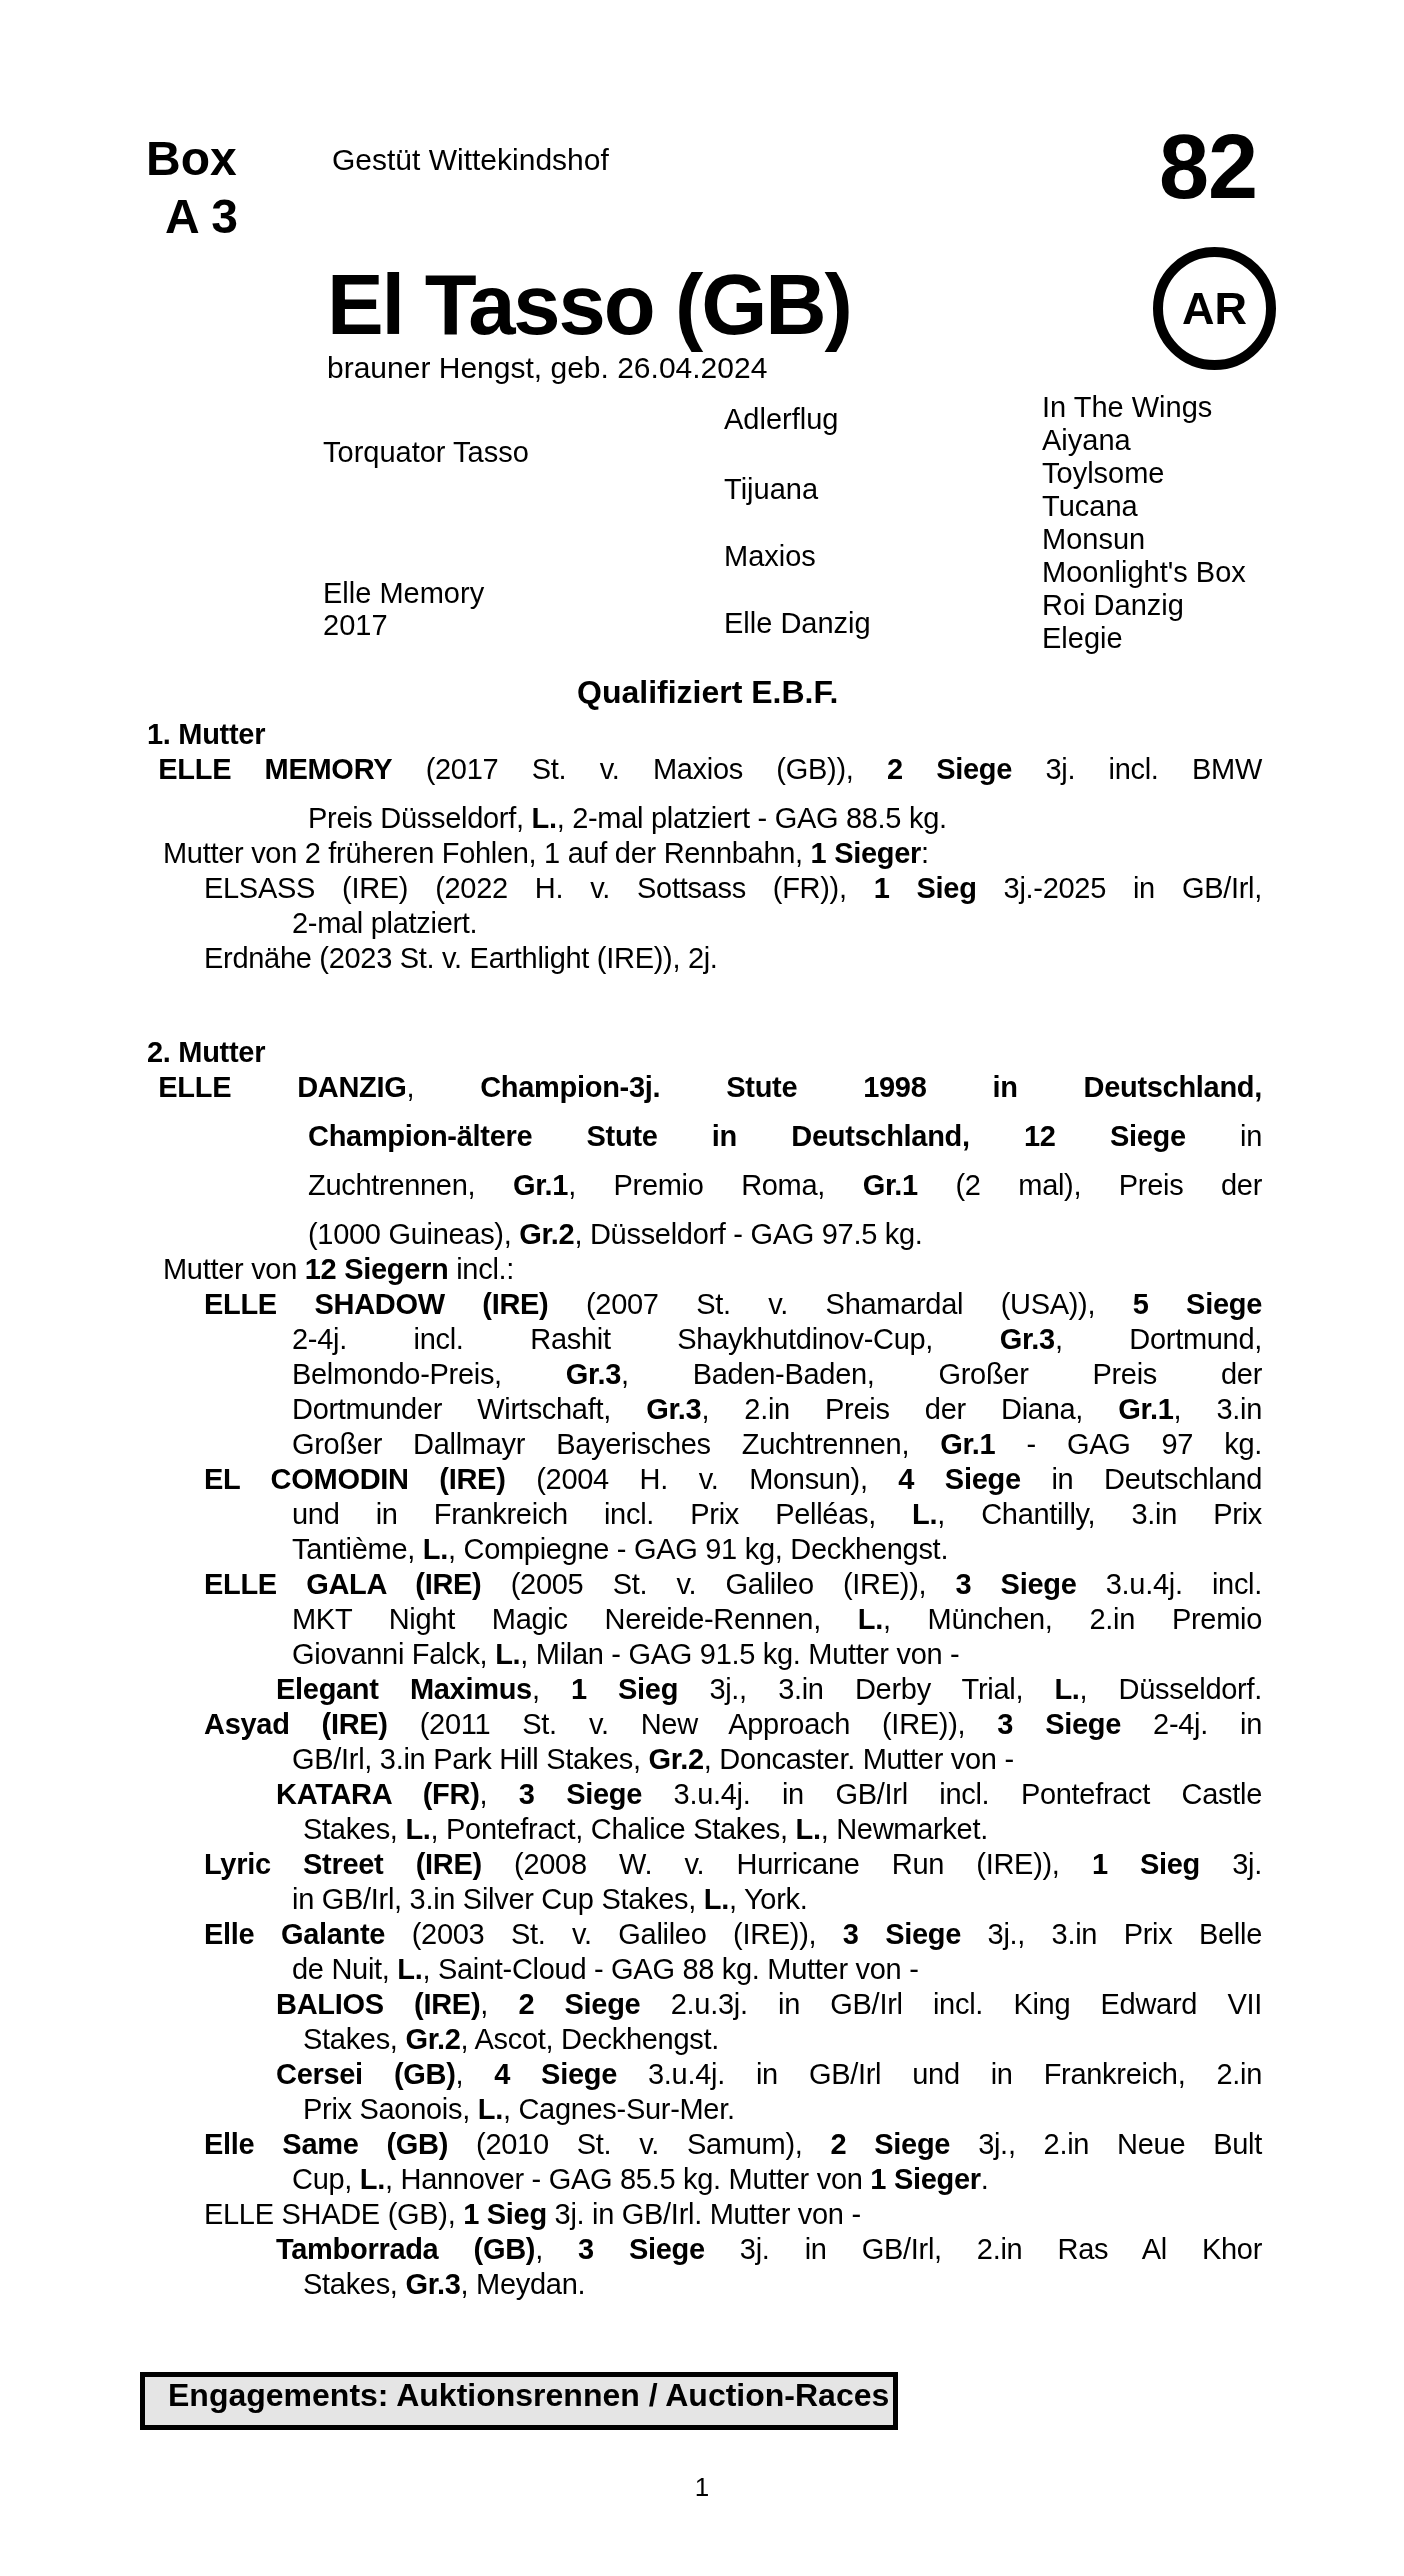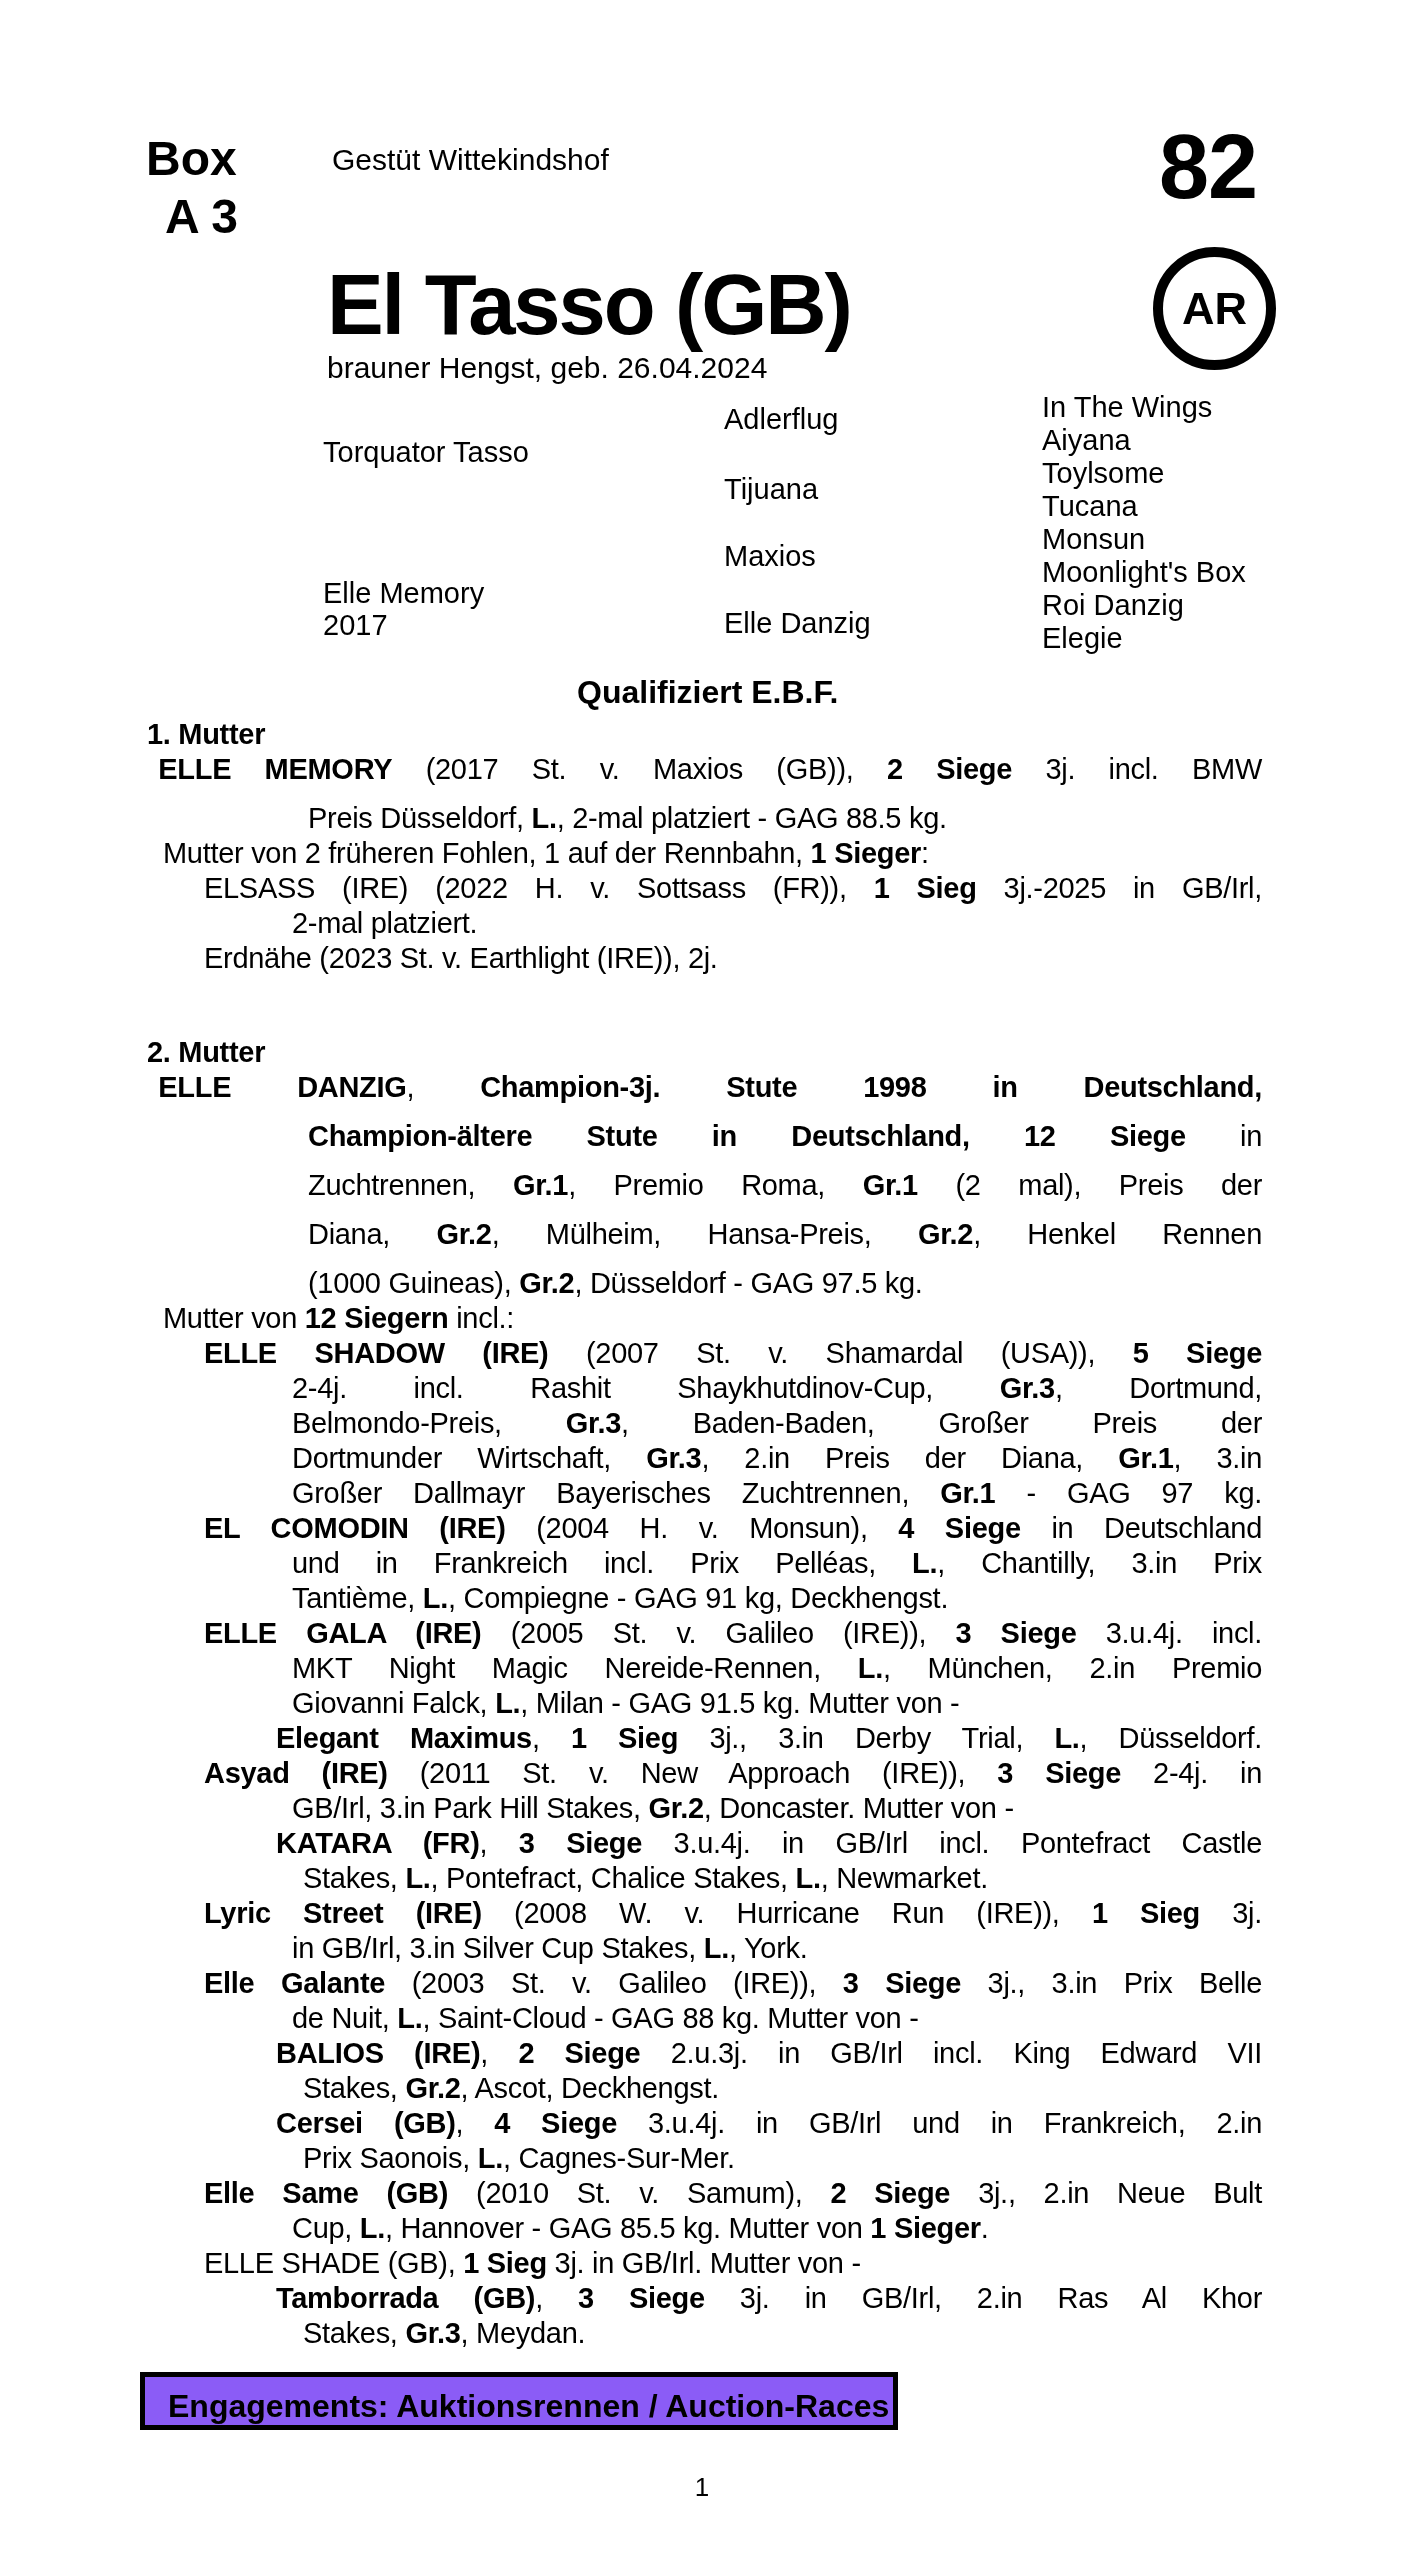--- a/index.html
+++ b/index.html
@@ -47,22 +47,22 @@
   .bodytext .mv  { margin-left: 16px; }
   .bodytext .l2f { margin-left: 57px; }
   .bodytext .l2c { margin-left: 145px; }
   .bodytext .l3f { margin-left: 129px; }
   .bodytext .l3c { margin-left: 156px; }
 
   .engagements {
     position: absolute; left: 140px; top: 2372px;
     width: 758px; height: 58px; box-sizing: border-box;
     border: 5.7px solid #000;
-    display: flex; align-items: flex-end; padding-left: 23px;
-    background: #8b5cf6;
+    display: flex; align-items: flex-start; padding-left: 23px;
+    background: #e5e5e5;
   }
   .engagements span { font-size: 32px; font-weight: bold; white-space: nowrap; }
 
   .pagenum { position: absolute; left: 0; top: 2472px; width: 1404px; text-align: center; font-size: 26px; }
 </style>
 </head>
 <body>
 
 <div class="page">
 
@@ -103,21 +103,20 @@
       <p class="m1f j"><b>ELLE MEMORY</b><span> (2017 St. v. Maxios (GB)), </span><b>2 Siege</b><span> 3j. incl. BMW</span></p>
       <p class="m1c"><span>Preis Düsseldorf, </span><b>L.</b><span>, 2-mal platziert - GAG 88.5 kg.</span></p>
       <p class="mv"><span>Mutter von 2 früheren Fohlen, 1 auf der Rennbahn, </span><b>1 Sieger</b><span>:</span></p>
       <p class="l2f j"><span>ELSASS (IRE) (2022 H. v. Sottsass (FR)), </span><b>1 Sieg</b><span> 3j.-2025 in GB/Irl,</span></p>
       <p class="l2c"><span>2-mal platziert.</span></p>
       <p class="l2f"><span>Erdnähe (2023 St. v. Earthlight (IRE)), 2j.</span></p>
       <p class="h" style="margin-top: 59px;"><b>2. Mutter</b></p>
       <p class="m1f j"><b>ELLE DANZIG</b><span>, </span><b>Champion-3j. Stute 1998 in Deutschland,</b></p>
       <p class="m1c j"><b>Champion-ältere Stute in Deutschland, 12 Siege</b><span> in</span></p>
       <p class="m1c j"><span>Zuchtrennen, </span><b>Gr.1</b><span>, Premio Roma, </span><b>Gr.1</b><span> (2 mal), Preis der</span></p>
-      <p class="m1c j"><span>Diana, </span><b>Gr.2</b><span>, Mülheim, Hansa-Preis, </span><b>Gr.2</b><span>, Henkel Rennen</span></p>
       <p class="m1c"><span>(1000 Guineas), </span><b>Gr.2</b><span>, Düsseldorf - GAG 97.5 kg.</span></p>
       <p class="mv"><span>Mutter von </span><b>12 Siegern</b><span> incl.:</span></p>
       <p class="l2f j"><b>ELLE SHADOW (IRE)</b><span> (2007 St. v. Shamardal (USA)), </span><b>5 Siege</b></p>
       <p class="l2c j"><span>2-4j. incl. Rashit Shaykhutdinov-Cup, </span><b>Gr.3</b><span>, Dortmund,</span></p>
       <p class="l2c j"><span>Belmondo-Preis, </span><b>Gr.3</b><span>, Baden-Baden, Großer Preis der</span></p>
       <p class="l2c j"><span>Dortmunder Wirtschaft, </span><b>Gr.3</b><span>, 2.in Preis der Diana, </span><b>Gr.1</b><span>, 3.in</span></p>
       <p class="l2c j"><span>Großer Dallmayr Bayerisches Zuchtrennen, </span><b>Gr.1</b><span> - GAG 97 kg.</span></p>
       <p class="l2f j"><b>EL COMODIN (IRE)</b><span> (2004 H. v. Monsun), </span><b>4 Siege</b><span> in Deutschland</span></p>
       <p class="l2c j"><span>und in Frankreich incl. Prix Pelléas, </span><b>L.</b><span>, Chantilly, 3.in Prix</span></p>
       <p class="l2c"><span>Tantième, </span><b>L.</b><span>, Compiegne - GAG 91 kg, Deckhengst.</span></p>

